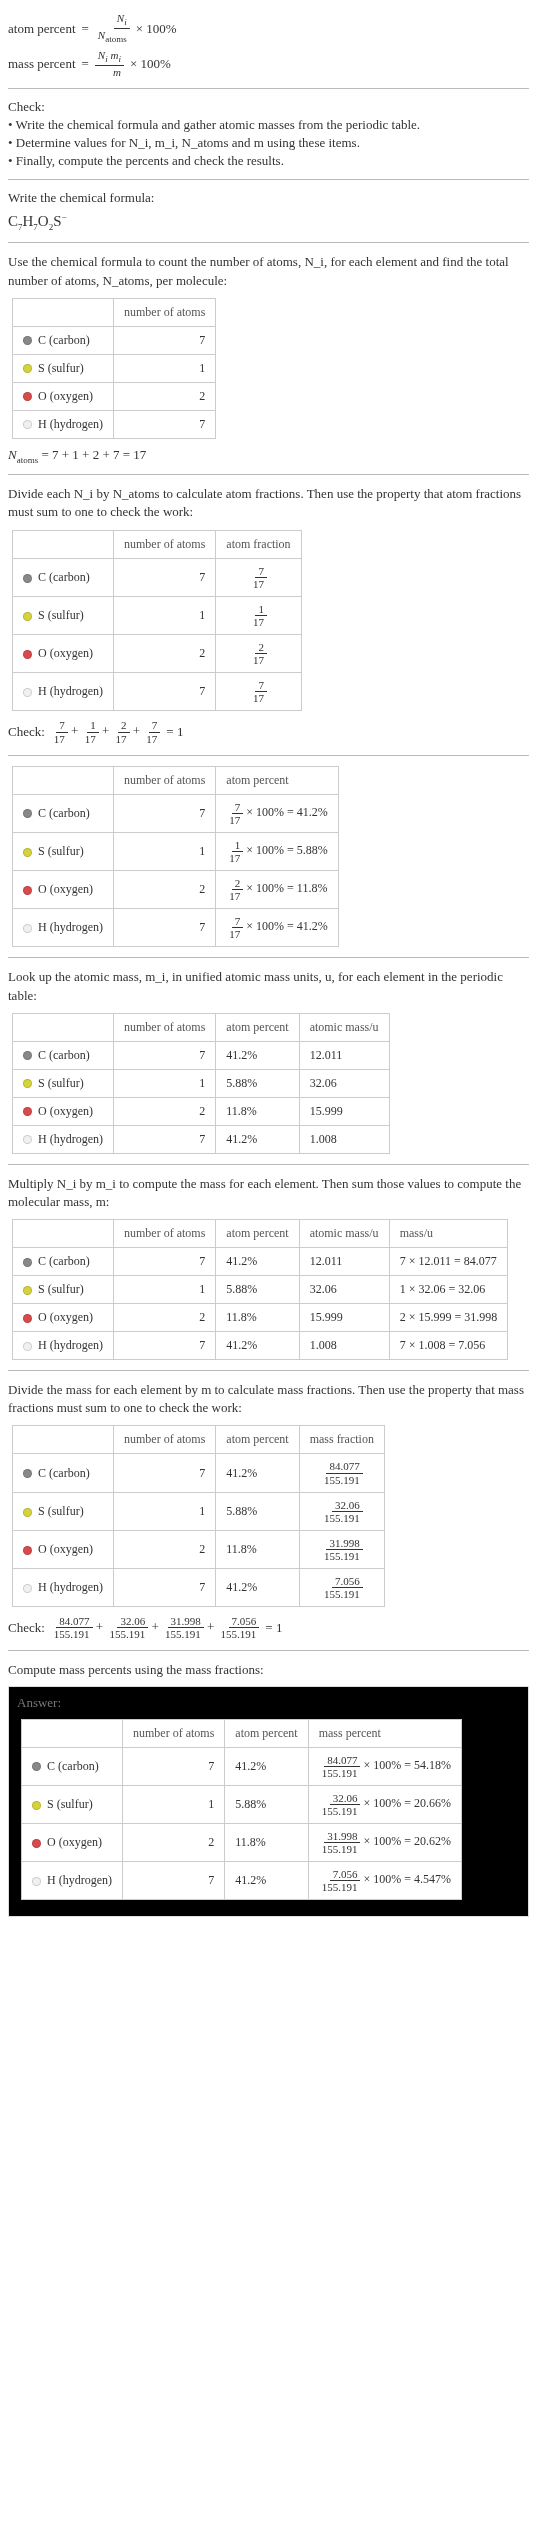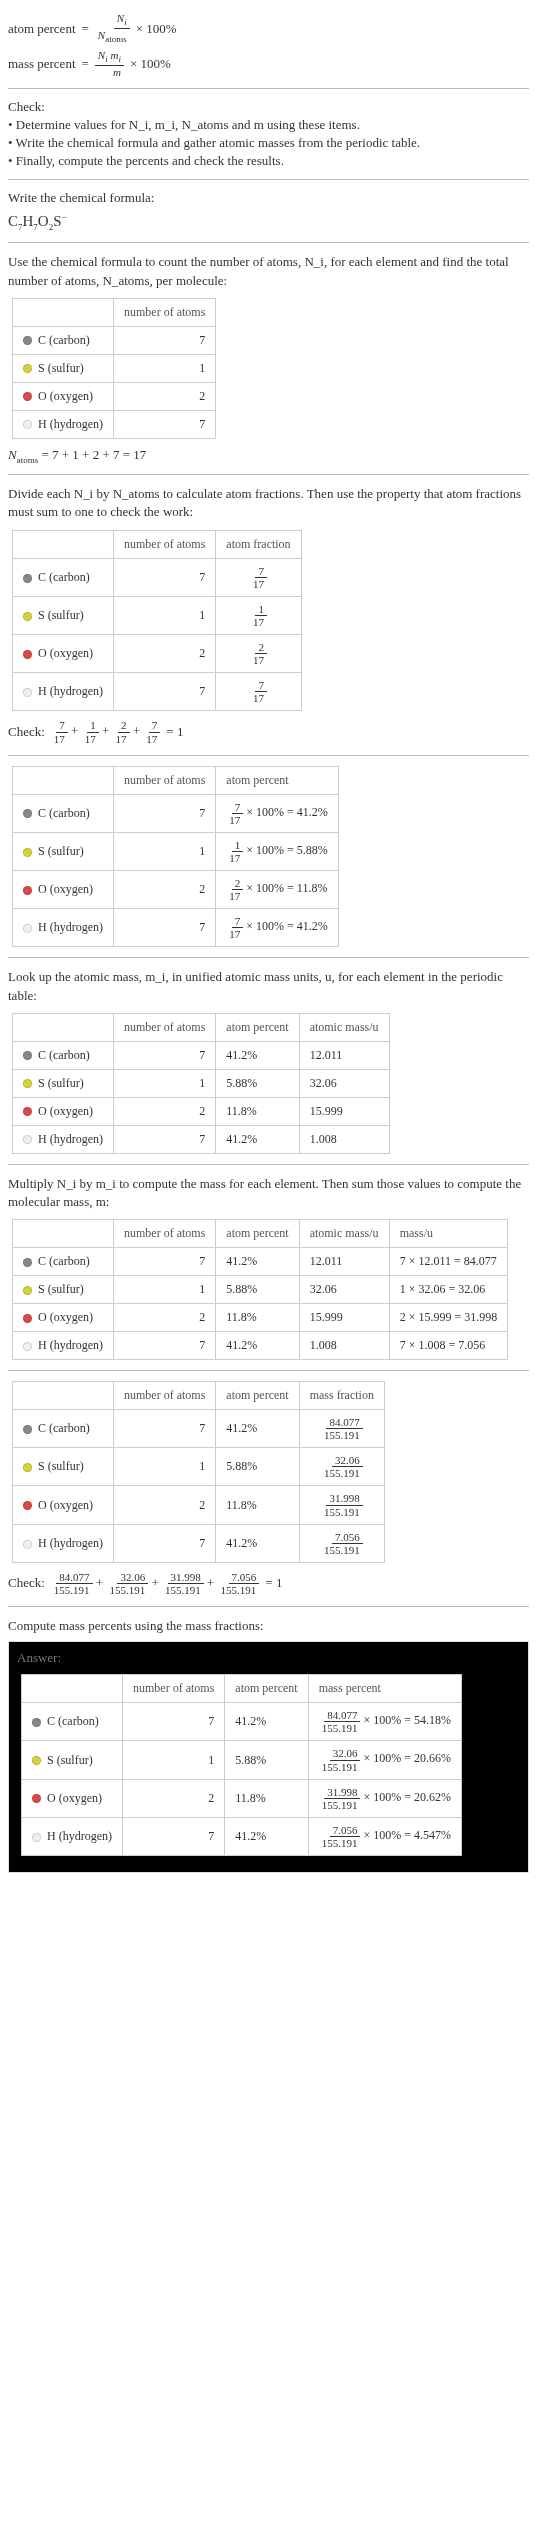--- a/index.html
+++ b/index.html
@@ -87,22 +87,22 @@
       <span class="den"><i>m</i></span>
     </span>
     <span>× 100%</span>
   </div>
 </div>
 
 <hr class="hr">
 
 <div class="section">
   <div>Check:</div>
+  <div class="plan-item">• Write the chemical formula and gather atomic masses from the periodic table.</div>
   <div class="plan-item">• Determine values for N_i, m_i, N_atoms and m using these items.</div>
-  <div class="plan-item">• Write the chemical formula and gather atomic masses from the periodic table.</div>
   <div class="plan-item">• Finally, compute the percents and check the results.</div>
 </div>
 
 <hr class="hr">
 
 <div class="section">
   <div>Write the chemical formula:</div>
   <div style="margin-top:6px;font-size:15px">
     C<sub>7</sub>H<sub>7</sub>O<sub>2</sub>S<sup>−</sup>
   </div>
@@ -340,20 +340,21 @@
           <td>1.008</td>
           <td>7 × 1.008 = 7.056</td>
         </tr>
       </tbody>
   </table>
 </div>
 
 <hr class="hr">
 
 <div class="section">
+  <div class="instruction">Divide the mass for each element by m to calculate mass fractions. Then use the property that mass fractions must sum to one to check the work:</div>
   <table>
     <tbody>
         <tr class="header-row">
       <th></th>
       <th>number of atoms</th>
       <th>atom percent</th>
       <th>mass fraction</th>
     </tr>
     </tbody>
       <tbody id="t6">

